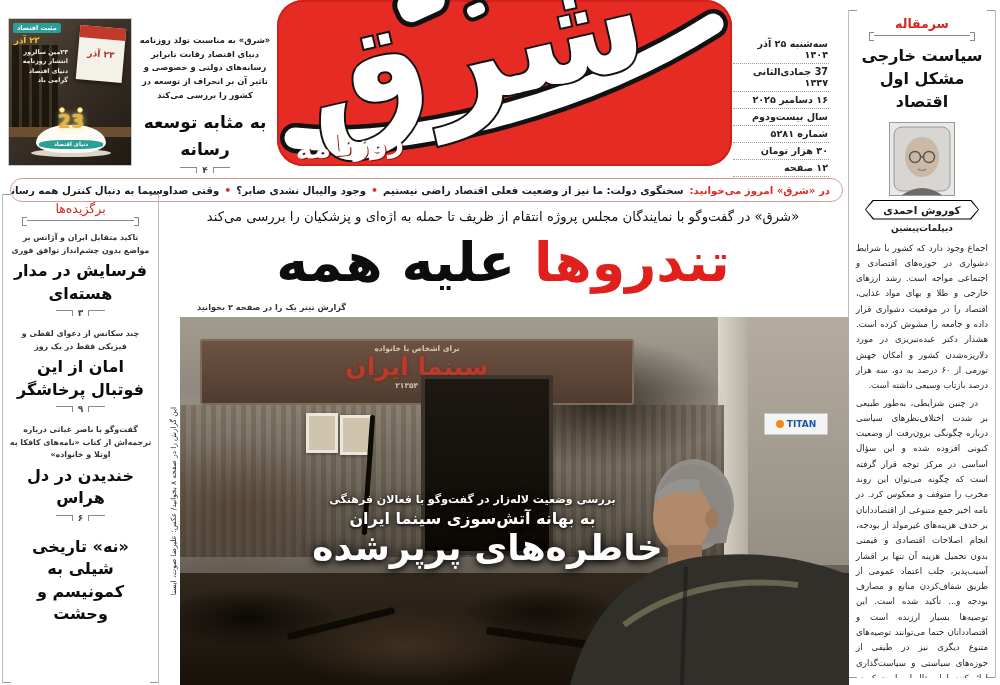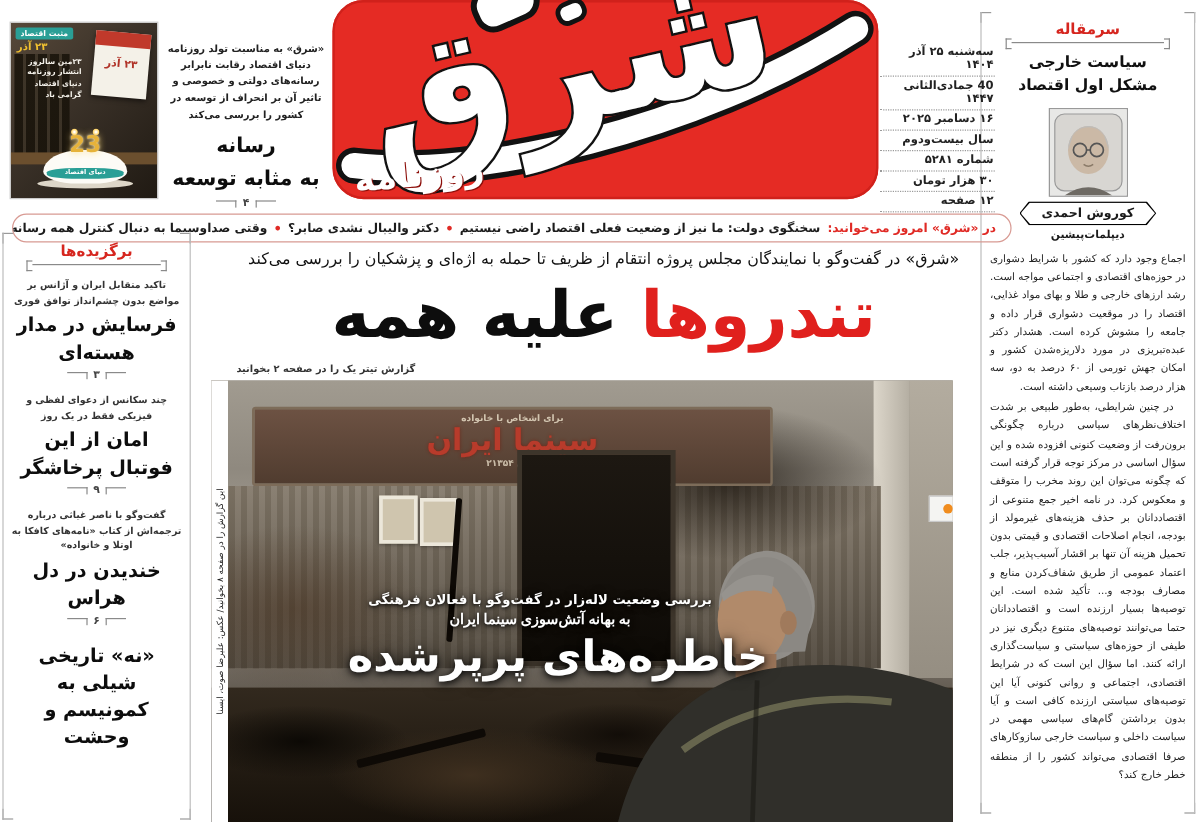--- a/index.html
+++ b/index.html
@@ -13,24 +13,24 @@
   .c-br{bottom:0;right:0;border-left:none;border-top:none;}
   .hr-orn{position:relative;height:1px;background:#8a8a8a;margin:4px 14px;}
   .hr-orn::before,.hr-orn::after{content:"";position:absolute;top:-3px;width:4px;height:7px;border:1px solid #8a8a8a;background:#fff;}
   .hr-orn::before{right:-1px;border-left:none;}
   .hr-orn::after{left:-1px;border-right:none;}
   .pg-orn{display:flex;align-items:center;justify-content:center;gap:5px;color:#444;font-size:9px;font-weight:bold;margin:3px 0;}
   .pg-orn .tick{width:16px;height:5px;border-top:1px solid #8a8a8a;}
   .pg-orn .tick.l{border-left:1px solid #8a8a8a;}
   .pg-orn .tick.r{border-right:1px solid #8a8a8a;}
   
-  .editorial{position:absolute;top:10px;right:4px;width:179px;height:668px;}
+  .editorial{position:absolute;top:10px;right:4px;width:148px;height:668px;}
   .ed-inner{position:absolute;inset:0;border-left:1px solid #bdbdbd;border-right:1px solid #bdbdbd;padding:6px 7px;box-sizing:border-box;overflow:hidden;}
   .ed-section{color:#d6261f;font-weight:bold;font-size:12.5px;text-align:center;letter-spacing:1px;}
-  .ed-title{font-weight:bold;font-size:13px;line-height:1.45;text-align:center;margin-top:8px;color:#111;}
+  .ed-title{font-weight:bold;font-size:16px;line-height:1.45;text-align:center;margin-top:8px;color:#111;}
   .ed-photo{width:64px;height:72px;margin:8px auto 4px;border:1px solid #999;background:#eee;display:block;}
   .ed-nameplate{width:112px;margin:2px auto;background:#000000;clip-path:polygon(0 50%,7% 0,93% 0,100% 50%,93% 100%,7% 100%);padding:1px;}
   .ed-nameplate .np-in{background:#fff;clip-path:polygon(0 50%,7% 0,93% 0,100% 50%,93% 100%,7% 100%);
        font-weight:bold;font-size:10.5px;text-align:center;padding:3px 0;}
   .ed-role{font-weight:bold;font-size:9px;text-align:center;margin:3px 0 8px;}
   .ed-body p{font-size:8.6px;line-height:1.78;text-align:justify;margin:0 0 2px;color:#222;}
   .ed-body p + p{text-indent:10px;}
   
   .promo-img{position:absolute;left:8px;top:18px;width:122px;height:146px;border:1px solid #c9c9c9;
        background:linear-gradient(135deg,#57493a 0%,#3a3128 45%,#201a13 100%);overflow:hidden;}
@@ -72,21 +72,21 @@
        font-size:10.2px;font-weight:bold;color:#1c1c1c;}
   .tb-label{color:#e02a25;margin-left:6px;}
   .tb-sep{color:#e02a25;margin:0 5px;font-size:11px;}
   
   .lead-kicker{position:absolute;left:163px;top:209px;width:680px;text-align:center;font-weight:normal;font-size:13.2px;color:#111;}
   .main-headline{position:absolute;left:163px;top:224px;width:680px;text-align:center;font-weight:bold;font-size:54px;
        line-height:1.45;letter-spacing:-1px;color:#0d0d0d;}
   .hl-red{color:#e0201d;}
   .lead-note{position:absolute;left:197px;top:302px;font-size:8.2px;font-weight:bold;color:#333;}
   
-  .photo{position:absolute;left:176px;top:317px;width:618px;height:368px;direction:ltr;overflow:hidden;background:#8f897f;}
+  .photo{position:absolute;left:166px;top:317px;width:683px;height:368px;direction:ltr;overflow:hidden;background:#8f897f;}
   .ph-wall{position:absolute;inset:0;background:linear-gradient(180deg,#a19b90 0%,#8f897f 20%,#a59f94 38%,#837d73 58%,#4a4138 80%,#251e16 100%);}
   .ph-stain{position:absolute;left:300px;top:20px;width:260px;height:130px;background:radial-gradient(ellipse at center,rgba(20,14,8,.75),rgba(20,14,8,0) 70%);}
   .ph-stain2{position:absolute;left:-40px;top:120px;width:220px;height:140px;background:radial-gradient(ellipse at center,rgba(70,45,25,.45),rgba(70,45,25,0) 70%);}
   .ph-sign{position:absolute;left:34px;top:22px;width:430px;height:62px;border-radius:3px;border:2px solid #7d6c59;
        background:linear-gradient(180deg,#6d5243 0%,#503c2f 100%);text-align:center;direction:rtl;overflow:hidden;}
   .sign-top{font-size:7.5px;color:#e5dac4;opacity:.85;margin-top:3px;font-weight:bold;}
   .sign-main{font-size:25px;font-weight:bold;color:#c23a2a;opacity:.9;line-height:1.1;text-shadow:0 0 3px rgba(120,30,15,.8);}
   .sign-phone{font-size:7.5px;color:#e5dac4;opacity:.8;font-weight:bold;}
   .poster{position:absolute;width:26px;height:34px;background:#cfc5ae;border:3px solid #ece7da;box-shadow:0 1px 3px rgba(0,0,0,.4);}
   .po1{left:140px;top:96px;} .po2{left:174px;top:98px;}
@@ -106,31 +106,31 @@
        radial-gradient(ellipse 80px 26px at 55% 35%,#120d08 0%,rgba(18,13,8,0) 100%),
        radial-gradient(ellipse 140px 44px at 78% 70%,#241a10 0%,rgba(36,26,16,0) 100%),
        radial-gradient(ellipse 70px 22px at 92% 30%,#51412c 0%,rgba(81,65,44,0) 100%),
        linear-gradient(180deg,#32291e,#17110a);}
   .beam{position:absolute;background:#0e0a06;border-radius:2px;}
   .b1{left:120px;bottom:58px;width:110px;height:7px;transform:rotate(-14deg);}
   .b2{left:320px;bottom:40px;width:150px;height:8px;transform:rotate(8deg);}
   .b3{left:200px;bottom:150px;width:5px;height:120px;transform:rotate(4deg);}
   .ph-kick{position:absolute;left:0;right:70px;top:176px;text-align:center;direction:rtl;color:#fff;font-weight:bold;
        text-shadow:0 1px 3px rgba(0,0,0,.95),0 0 8px rgba(0,0,0,.7);}
-  .ph-kick .k1{font-size:11px;} .ph-kick .k2{font-size:12px;margin-top:3px;font-family:Liberation Serif, serif;}
+  .ph-kick .k1{font-size:11px;} .ph-kick .k2{font-size:16px;margin-top:3px;}
   .ph-head{position:absolute;left:0;right:40px;top:210px;text-align:center;direction:rtl;color:#fff;font-weight:bold;
        font-size:36px;text-shadow:0 2px 6px rgba(0,0,0,.95),0 0 14px rgba(0,0,0,.7);}
   .ph-credit{position:absolute;left:0;top:0;bottom:0;width:14px;background:#fff;display:flex;align-items:center;justify-content:center;}
   .ph-credit span{writing-mode:vertical-rl;transform:rotate(180deg);font-size:7.3px;color:#222;white-space:nowrap;}
   .ff{position:absolute;right:0;bottom:0;width:313px;height:268px;}
   
   .sidebar{position:absolute;left:2px;top:194px;width:157px;height:489px;}
   .sb-inner{position:absolute;inset:0;border-left:1px solid #bdbdbd;border-right:1px solid #bdbdbd;
        padding:7px 6px 4px;box-sizing:border-box;display:flex;flex-direction:column;overflow:hidden;}
-  .sb-section{color:#d6261f;font-weight:bold;font-size:12.5px;text-align:center;letter-spacing:1px;}
+  .sb-section{color:#d6261f;font-weight:normal;font-size:12.5px;text-align:center;letter-spacing:1px;}
   .sb-item{margin-top:7px;text-align:center;}
   .sb-kicker{font-size:7.9px;font-weight:bold;color:#333;line-height:1.6;}
   .sb-headline{font-size:16px;font-weight:bold;color:#0d0d0d;line-height:1.4;margin-top:3px;}
 </style>
 </head>
 <body>
 
 <div class="page">
 
   <section class="editorial">
@@ -184,22 +184,22 @@
       <div class="band">دنیای اقتصاد</div>
       <div class="num">23</div>
       <div class="flame f1"></div>
       <div class="flame f2"></div>
     </div>
   </div>
 
   <div class="promo-text">
     <div class="promo-kicker">«شرق» به مناسبت تولد روزنامه دنیای اقتصاد رقابت نابرابر رسانه‌های دولتی و خصوصی و تاثیر آن بر انحراف از توسعه در کشور را بررسی می‌کند</div>
     <div class="promo-head">
+      <div>به مثابه توسعه</div>
       <div>رسانه</div>
-      <div>به مثابه توسعه</div>
     </div>
     <div class="pg-orn">
       <span class="tick l"></span>
       <span>۴</span>
       <span class="tick r"></span>
     </div>
   </div>
 
   <div class="masthead">
     <svg class="m-swoosh" viewBox="0 0 455 166" preserveAspectRatio="none">
@@ -207,33 +207,33 @@
       <path d="M18 138 C 120 150, 300 110, 436 24" stroke="#ffffff" stroke-width="21" fill="none" stroke-linecap="round"></path>
       <rect x="118" y="-14" width="52" height="34" rx="14" transform="rotate(-24 144 3)" fill="#fff" stroke="#121212" stroke-width="5"></rect>
       <rect x="188" y="2" width="22" height="16" rx="7" transform="rotate(-24 199 10)" fill="#fff" stroke="#121212" stroke-width="4"></rect>
     </svg>
     <div class="m-logo">شرق</div>
     <div class="m-sub">روزنامه</div>
   </div>
 
   <div class="dateblock">
     <div>سه‌شنبه ۲۵ آذر ۱۴۰۴</div>
-    <div>40 جمادی‌الثانی ۱۴۴۷</div>
+    <div>37 جمادی‌الثانی ۱۴۴۷</div>
     <div>۱۶ دسامبر ۲۰۲۵</div>
     <div>سال بیست‌ودوم</div>
     <div>شماره ۵۲۸۱</div>
     <div>۳۰ هزار تومان</div>
     <div>۱۲ صفحه</div>
   </div>
 
   <div class="today-bar">
     <span class="tb-label">در «شرق» امروز می‌خوانید:</span>
     <span>سخنگوی دولت: ما نیز از وضعیت فعلی اقتصاد راضی نیستیم</span>
     <span class="tb-sep">•</span>
-    <span>دکتر والیبال نشدی صابر؟</span>
+    <span>وجود والیبال نشدی صابر؟</span>
     <span class="tb-sep">•</span>
     <span>وقتی صداوسیما به دنبال کنترل همه رسانه‌هاست / قادر باستانی‌تبریزی</span>
   </div>
 
   <div class="lead-kicker">«شرق» در گفت‌وگو با نمایندگان مجلس پروژه انتقام از ظریف تا حمله به اژه‌ای و پزشکیان را بررسی می‌کند</div>
   <h1 class="main-headline" style="margin:0;">
     <span class="hl-red">تندروها</span>
     <span>علیه همه</span>
   </h1>
   <div class="lead-note">گزارش تیتر یک را در صفحه ۲ بخوانید</div>

